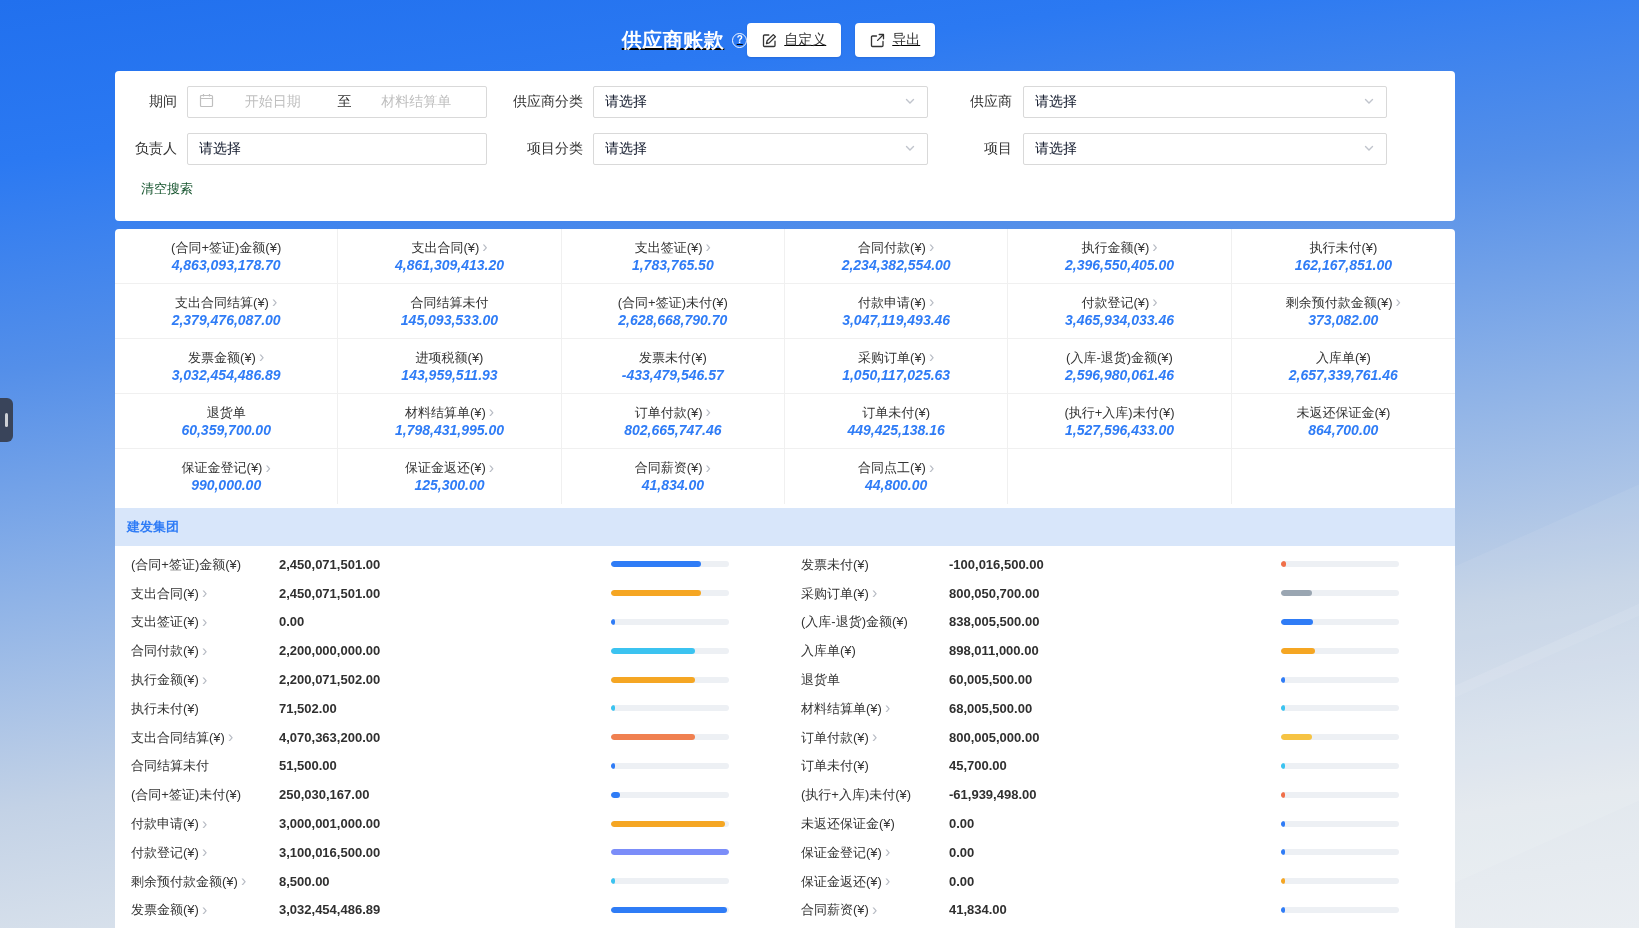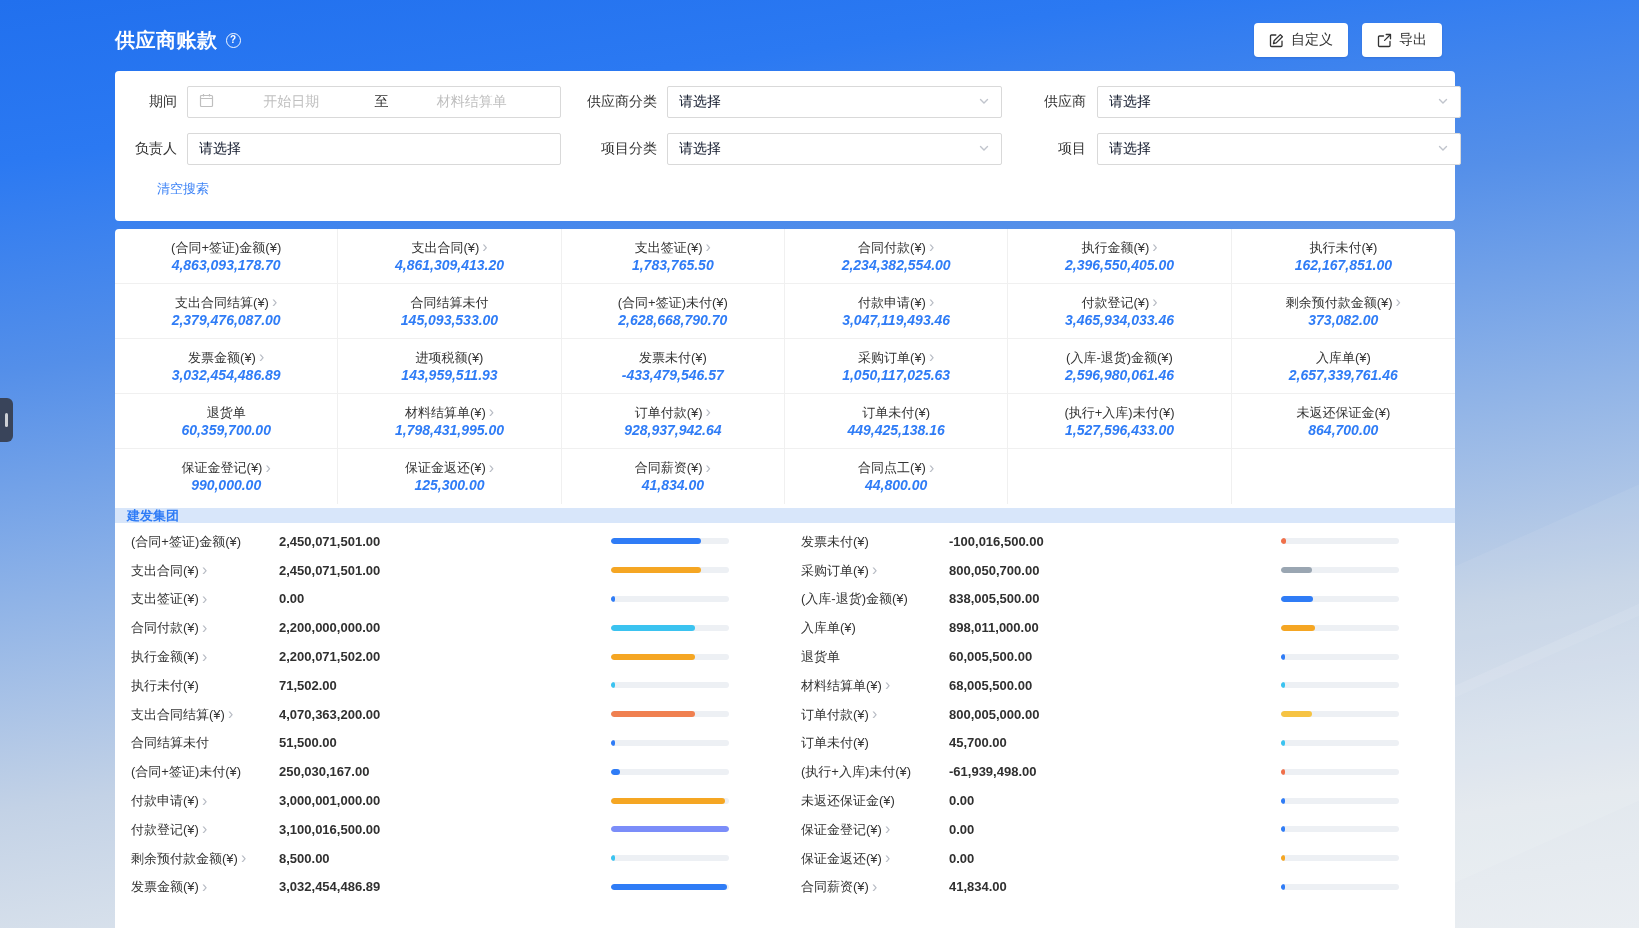--- a/index.html
+++ b/index.html
@@ -9,66 +9,66 @@
     background: linear-gradient(172deg, #2170ee 0%, #2b79f2 14%, #548fe9 32%, #8fb3e7 52%, #c3d2e6 70%, #e2e8ee 88%, #eaeef2 100%);
     position: relative;
   }
   .bg-streak { position: absolute; background: rgba(255,255,255,0.10); transform: rotate(-24deg); z-index: 0; }
   .bg-streak.s1 { width: 700px; height: 180px; right: -180px; bottom: 60px; }
   .bg-streak.s2 { width: 500px; height: 120px; right: -120px; bottom: 260px; background: rgba(255,255,255,0.07); }
 
   .wrap { position: relative; z-index: 1; width: 1340px; margin-left: 115px; }
 
   
-  .page-header { display: flex; align-items: center; justify-content: space-between; padding: 23px 13px 14px 0; }
+  .page-header { display: flex; align-items: center; justify-content: center; padding: 23px 13px 14px 0; text-decoration: underline; }
   .title-box { display: flex; align-items: center; gap: 8px; }
   .page-title { color: #fff; font-size: 20px; font-weight: 700; letter-spacing: 0.5px; }
   .help-ic { width: 15px; height: 15px; border: 1.4px solid rgba(255,255,255,0.95); border-radius: 50%;
              color: #fff; font-size: 10px; line-height: 12px; text-align: center; display: inline-block; font-weight: 700; }
   .hdr-actions { display: flex; gap: 14px; }
   .hdr-btn { height: 34px; padding: 0 15px; background: #fff; border: none; border-radius: 4px;
              display: inline-flex; align-items: center; gap: 7px; font-size: 14px; color: #333; cursor: pointer;
              font-family: inherit; box-shadow: 0 1px 2px rgba(0,40,120,0.18); }
   .hdr-btn .ic { display: inline-flex; }
 
   
   .filter-card { background: #fff; border-radius: 4px; padding: 15px 16px 16px 16px; height: 150px; }
   .f-row { display: flex; align-items: center; margin-bottom: 15px; }
   .f-label { font-size: 14px; color: #333; text-align: right; flex: none; }
   .lab-1 { width: 46px; }
   .lab-2 { width: 76px; margin-left: 20px; }
   .lab-3 { width: 60px; margin-left: 24px; }
   .f-field { height: 32px; border: 1px solid #d9d9d9; border-radius: 2px; background: #fff;
              display: flex; align-items: center; padding: 0 11px; font-size: 14px; flex: none; cursor: pointer; }
-  .fld-1 { width: 374px; margin-left: 10px; }
+  .fld-1 { width: 300px; margin-left: 10px; }
   .fld-2 { width: 335px; margin-left: 10px; }
   .fld-3 { width: 364px; margin-left: 11px; }
   .placeholder { color: #0f172a; }
   .date-part { flex: 1; text-align: center; color: #bfbfbf; }
   .date-sep { color: #333; padding: 0 6px; }
   .sel { justify-content: space-between; }
   .search-btn { margin-left: 62px; width: 199px; height: 32px; background: #2f7cf6; color: #fff; border: none;
                 border-radius: 2px; font-size: 14px; letter-spacing: 3px; cursor: pointer; font-family: inherit; }
-  .clear-link { margin-left: 26px; color: #3b82f6; font-size: 13px; text-decoration: none; cursor: pointer; }
+  .clear-link { margin-left: 10px; color: #14532d; font-size: 13px; text-decoration: none; cursor: pointer; }
 
   .gap8 { height: 8px; }
 
   
   .main-card { background: #fff; border-radius: 4px 4px 0 0; min-height: 710px; }
 
   .summary-grid { display: grid; grid-template-columns: repeat(6, 1fr); }
   .cell { height: 55px; border-right: 1px solid #f0f0f0; border-bottom: 1px solid #f0f0f0;
           display: flex; flex-direction: column; align-items: center; justify-content: center; gap: 4px; cursor: pointer; }
   .cell:nth-child(6n) { border-right: none; }
   .cell:nth-child(n+25) { border-bottom: none; }
   .cell-label { font-size: 13px; color: #333; display: flex; align-items: center; line-height: 1; }
   .cell-value { font-size: 14px; font-weight: 700; color: #2f7cf6; line-height: 1; font-style: italic; }
   .chev { color: #b8bcc4; font-size: 16px; line-height: 12px; margin-left: 3px; font-weight: 400; }
 
-  .group-band { height: 15px; background: #d8e6fa; display: flex; align-items: center; padding: 0 12px;
+  .group-band { height: 38px; background: #d8e6fa; display: flex; align-items: center; padding: 0 12px;
                 font-size: 13px; font-weight: 700; color: #2f7cf6; cursor: pointer; margin-top: 4px; }
 
   .detail-wrap { display: flex; padding-top: 4px; }
   .detail-col { width: 50%; }
   .d-row { height: 28.8px; display: flex; align-items: center; padding: 0 56px 0 16px; }
   .d-label { width: 148px; flex: none; font-size: 13px; color: #333; display: flex; align-items: center; line-height: 1; }
   .d-value { flex: 1; font-size: 13px; font-weight: 700; color: #303030; }
   .d-bar { width: 118px; height: 6px; background: #edf0f4; border-radius: 3px; flex: none; overflow: hidden; }
   .d-fill { height: 100%; border-radius: 3px; }
 
@@ -341,21 +341,21 @@
             <span class="chev">›</span>
           </div>
           <div class="cell-value">1,798,431,995.00</div>
         </div>
 
         <div class="cell">
           <div class="cell-label">
             <span>订单付款(¥)</span>
             <span class="chev">›</span>
           </div>
-          <div class="cell-value">928,937,942.64</div>
+          <div class="cell-value">802,665,747.46</div>
         </div>
 
         <div class="cell">
           <div class="cell-label">
             <span>订单未付(¥)</span>
 
           </div>
           <div class="cell-value">449,425,138.16</div>
         </div>
 

